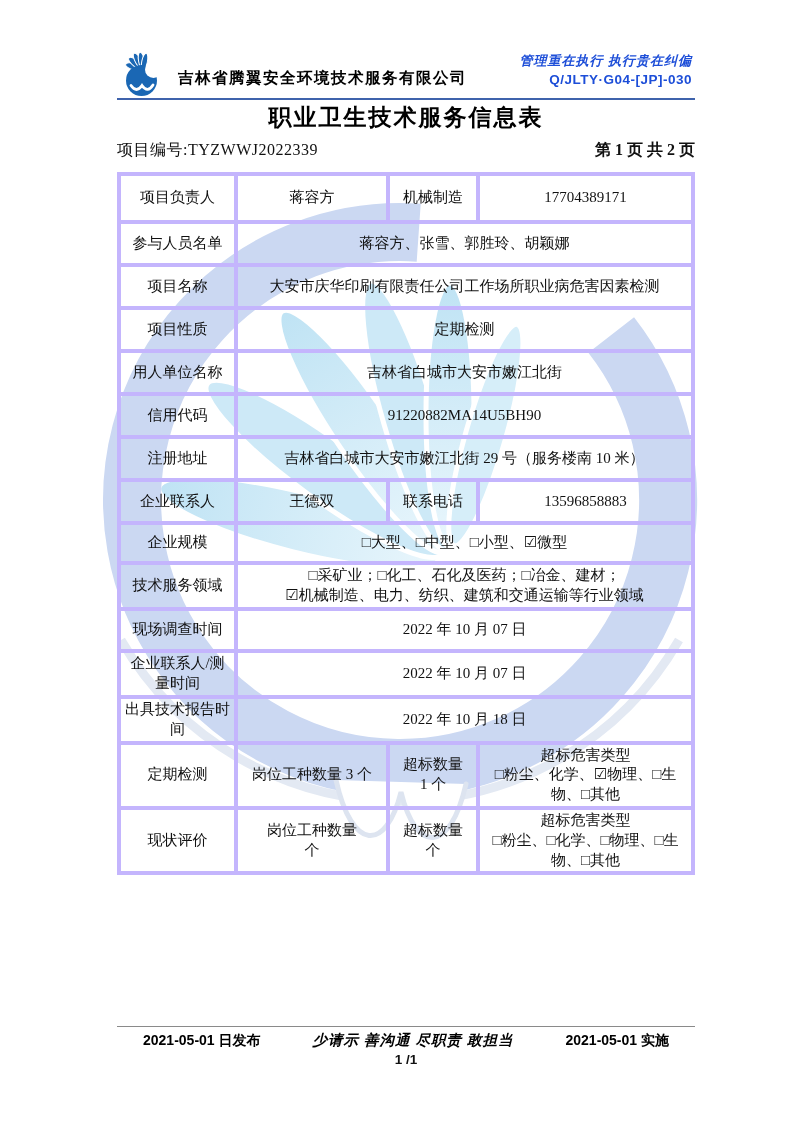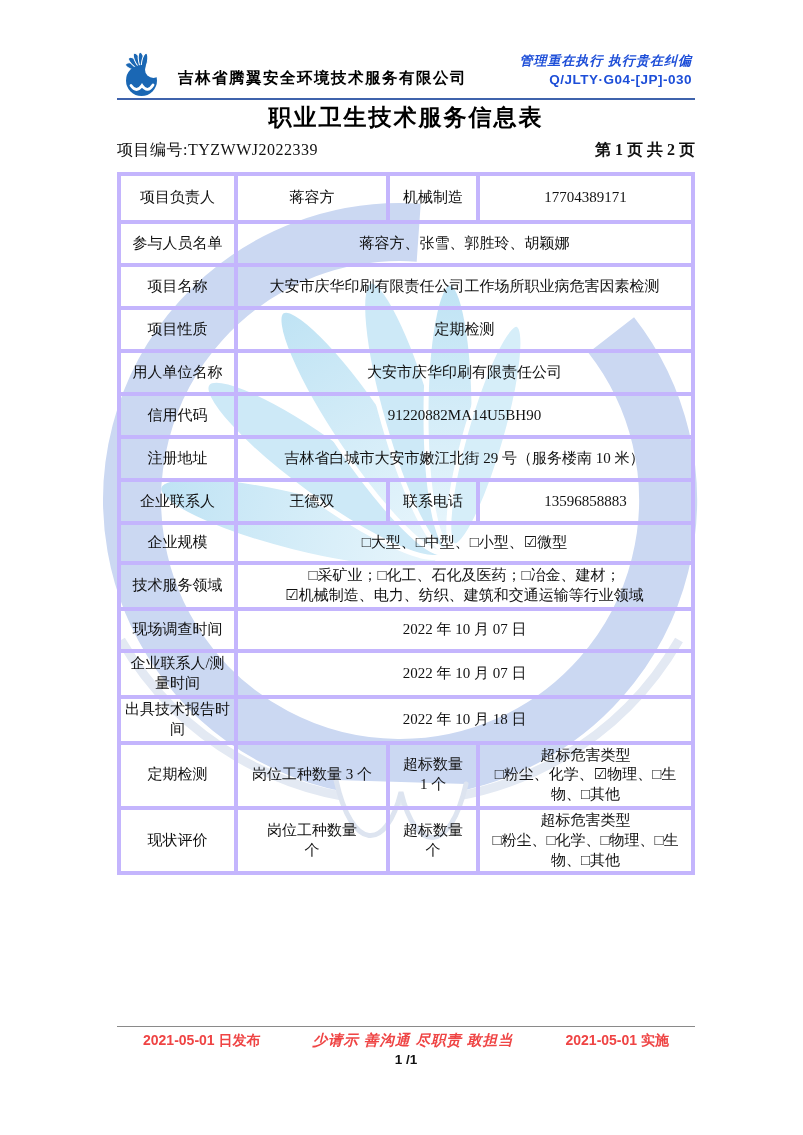--- a/index.html
+++ b/index.html
@@ -35,21 +35,21 @@
                 vertical-align:middle;padding:1px 4px;line-height:1.32;
                 overflow:hidden;}
   tr.h48{height:48px;} tr.h43{height:43px;} tr.h40{height:40px;} tr.h46{height:46px;}
   tr.h42{height:42px;} tr.h44{height:44px;} tr.h60{height:60px;} tr.h62{height:62px;}
   td.thickb{border-bottom-width:2px;}
 
   
   .foot-rule{position:absolute;left:117px;top:1026px;width:578px;height:1px;background:#8a8a8a;}
   .foot-row{position:absolute;left:117px;top:1031px;width:578px;box-sizing:border-box;
             padding:0 26px;display:flex;justify-content:space-between;align-items:flex-end;
-            font-family:"Liberation Sans","DejaVu Sans",sans-serif;font-weight:700;font-size:14px;color:#ef4444;}
+            font-family:"Liberation Sans","DejaVu Sans",sans-serif;font-weight:700;font-size:14px;color:#000000;}
   .foot-motto{font-style:italic;font-size:14.5px;letter-spacing:1px;}
   .foot-page{position:absolute;left:117px;top:1052px;width:578px;text-align:center;
              font-family:"Liberation Sans","DejaVu Sans",sans-serif;font-weight:700;font-size:13.5px;}
 </style>
 </head>
 <body>
 
 <div class="page">
 
   <svg class="watermark" width="803" height="1135" viewBox="0 0 803 1135" aria-hidden="true">
@@ -125,21 +125,21 @@
       <tr class="h43">
         <td>项目名称</td>
         <td colspan="3">大安市庆华印刷有限责任公司工作场所职业病危害因素检测</td>
       </tr>
       <tr class="h43">
         <td>项目性质</td>
         <td colspan="3">定期检测</td>
       </tr>
       <tr class="h43">
         <td>用人单位名称</td>
-        <td colspan="3">大安市庆华印刷有限责任公司</td>
+        <td colspan="3">吉林省白城市大安市嫩江北街</td>
       </tr>
       <tr class="h43">
         <td>信用代码</td>
         <td colspan="3">91220882MA14U5BH90</td>
       </tr>
       <tr class="h43">
         <td>注册地址</td>
         <td colspan="3">吉林省白城市大安市嫩江北街 29 号（服务楼南 10 米）</td>
       </tr>
       <tr class="h43">

